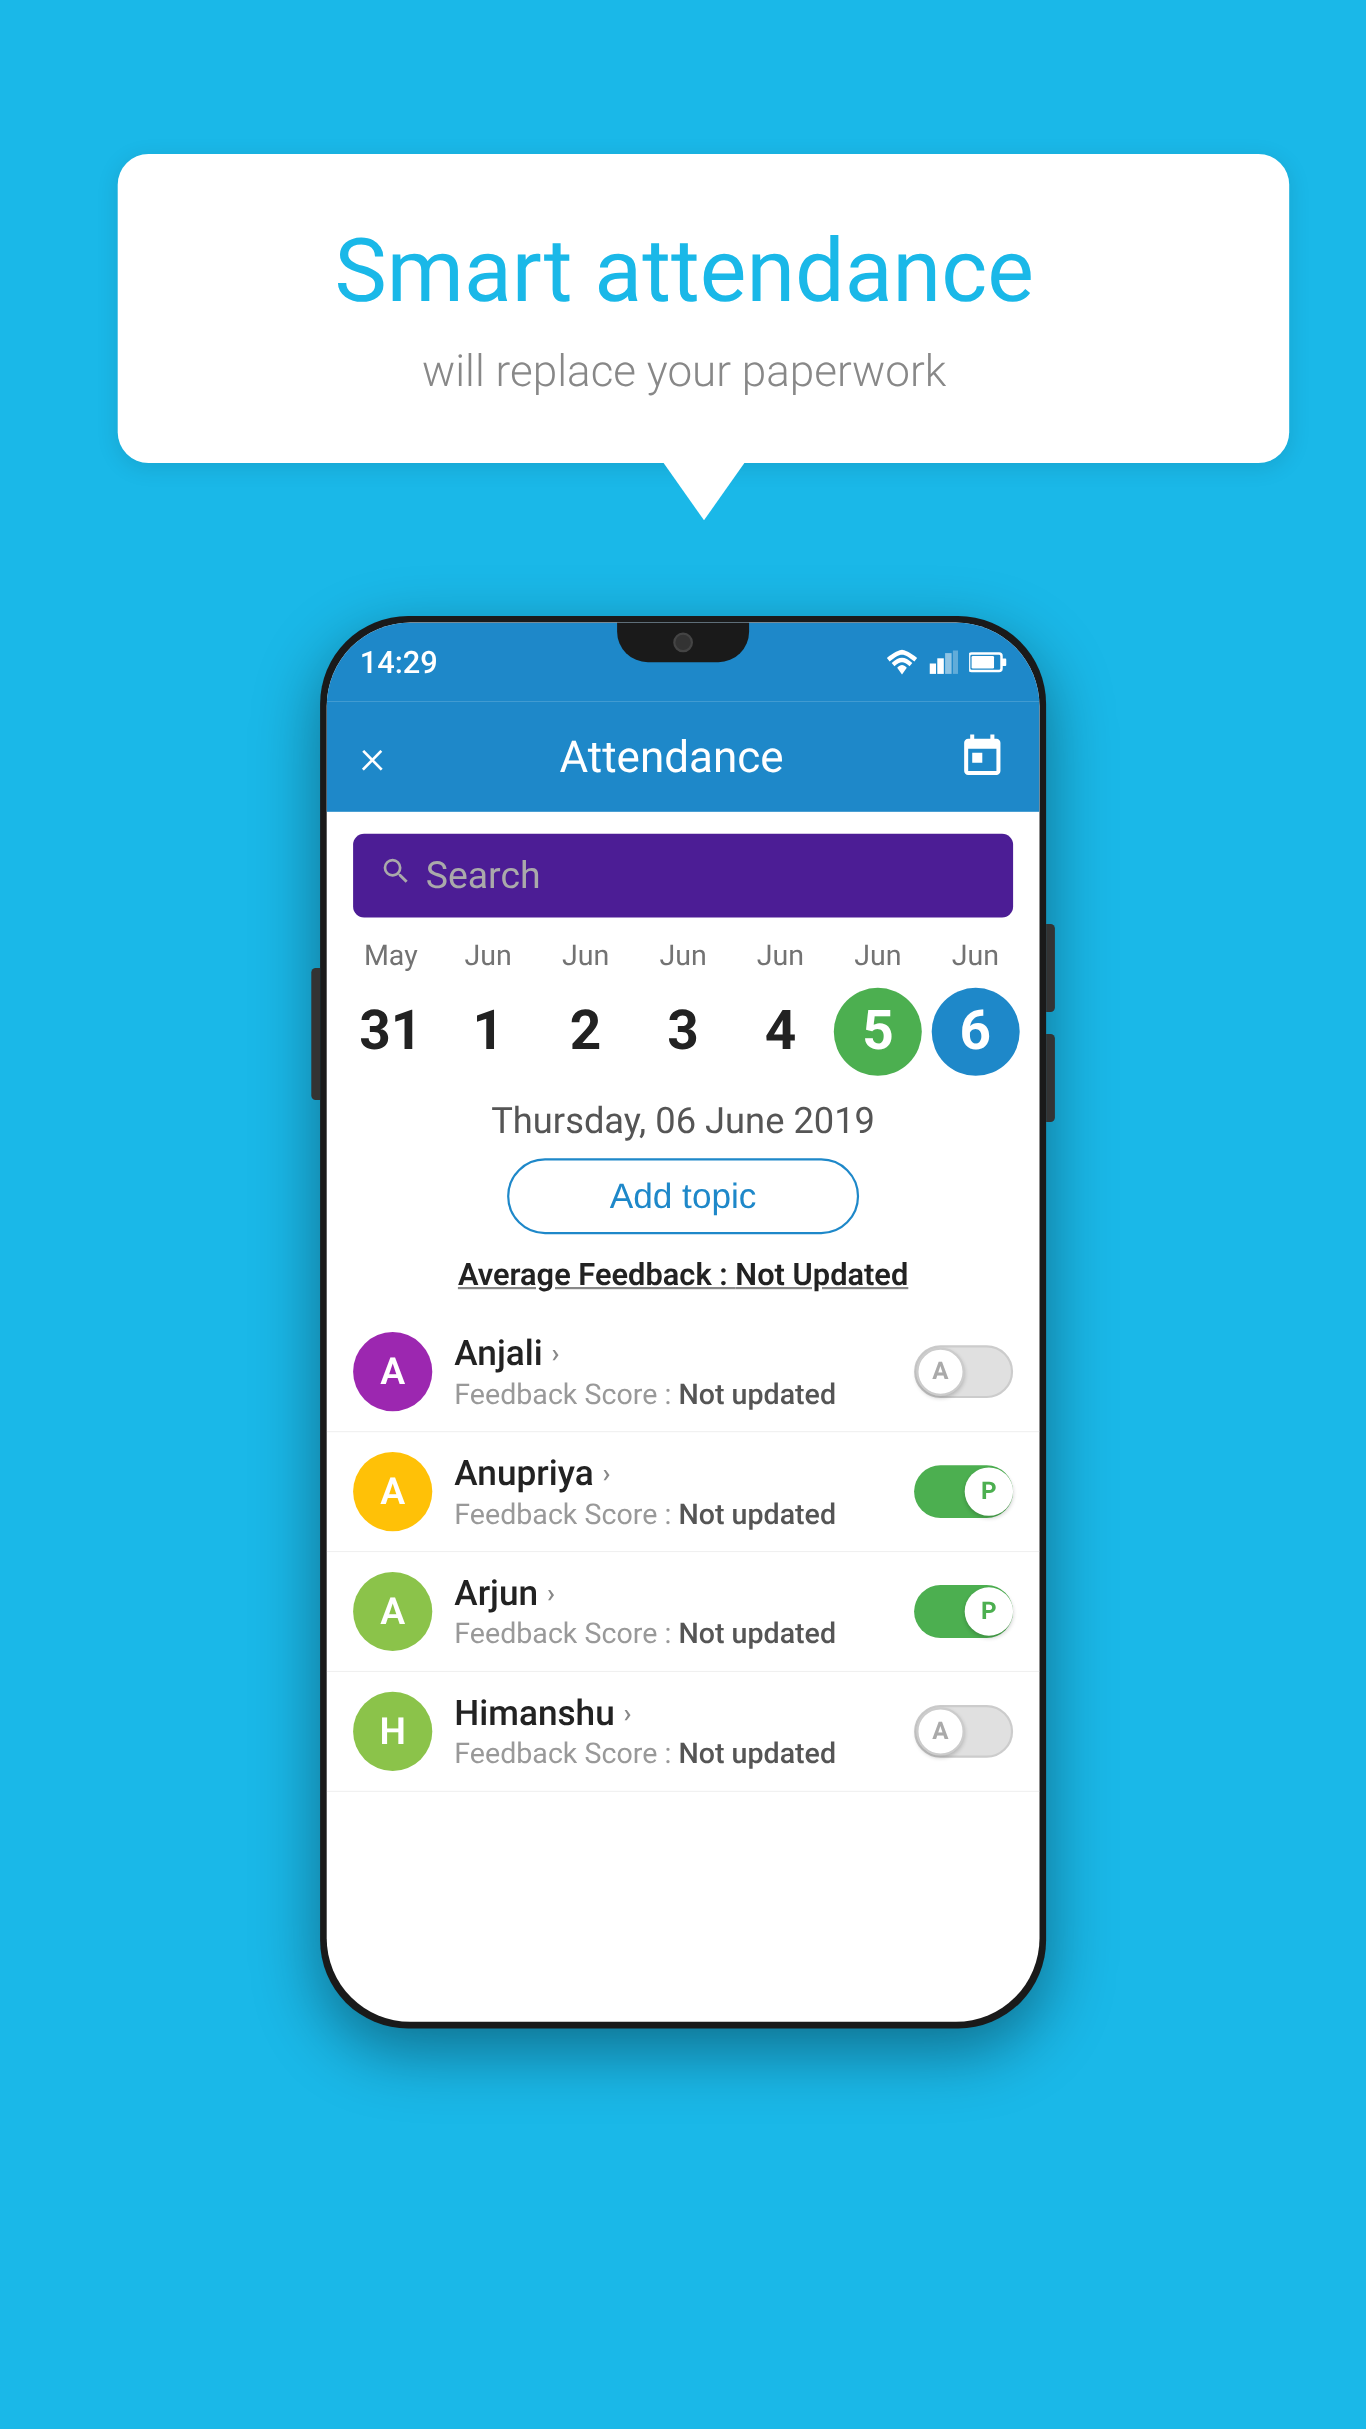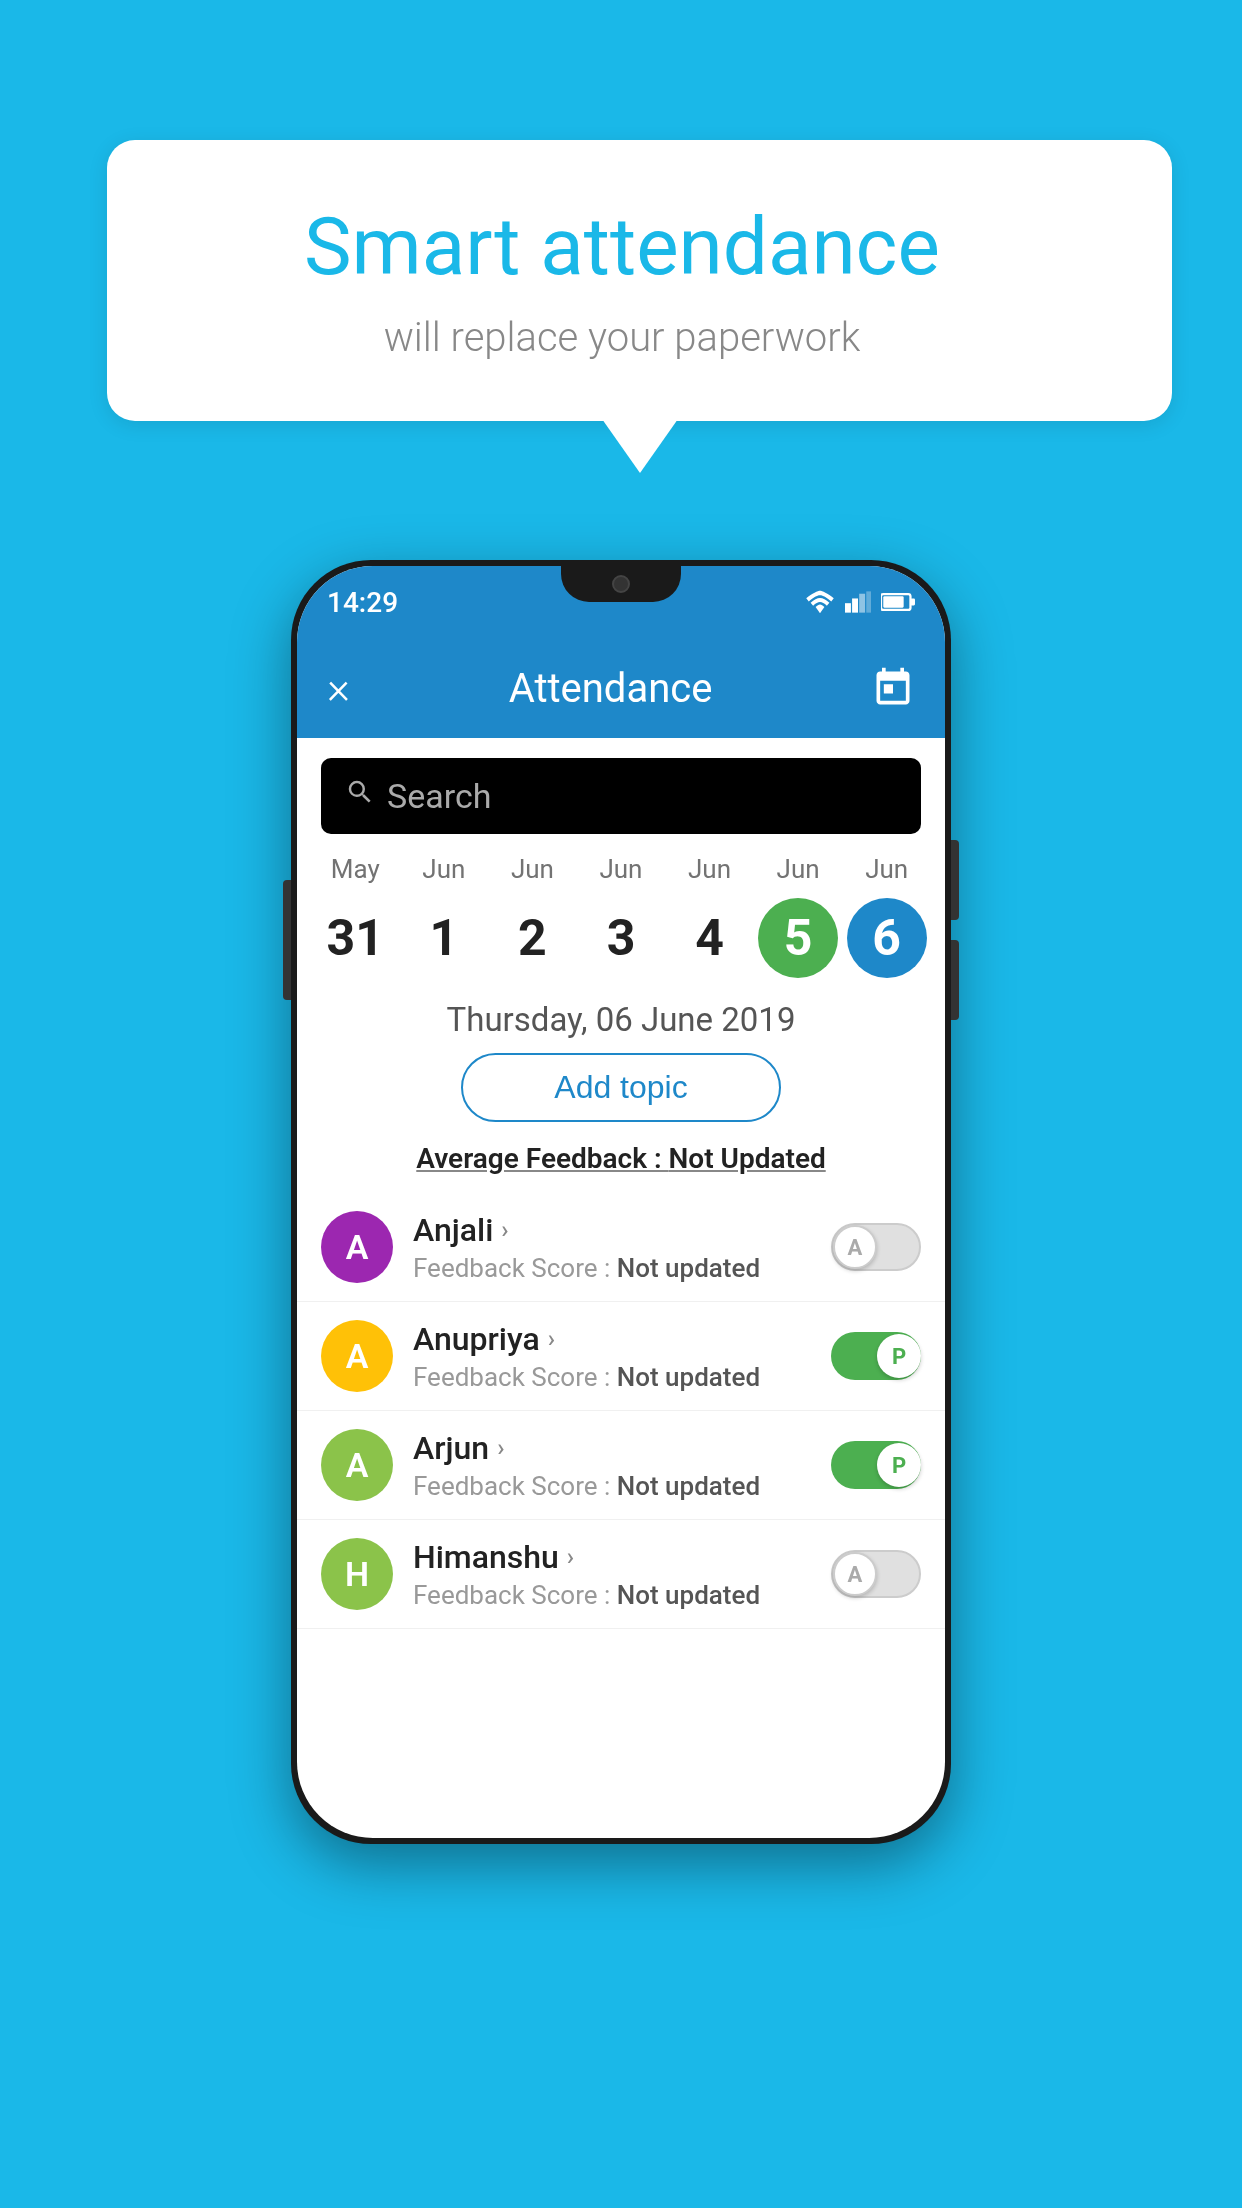--- a/index.html
+++ b/index.html
@@ -150,21 +150,21 @@
     .app-bar-title {
       color: white;
       font-size: 40px;
       font-weight: 400;
       flex: 1;
       text-align: center;
     }
 
     
     .search-bar {
-      background: #000000;
+      background: #4c1d95;
       margin: 20px 24px;
       border-radius: 10px;
       display: flex;
       align-items: center;
       padding: 18px 24px;
     }
 
     .search-icon-wrap {
       margin-right: 12px;
       color: #aaa;

